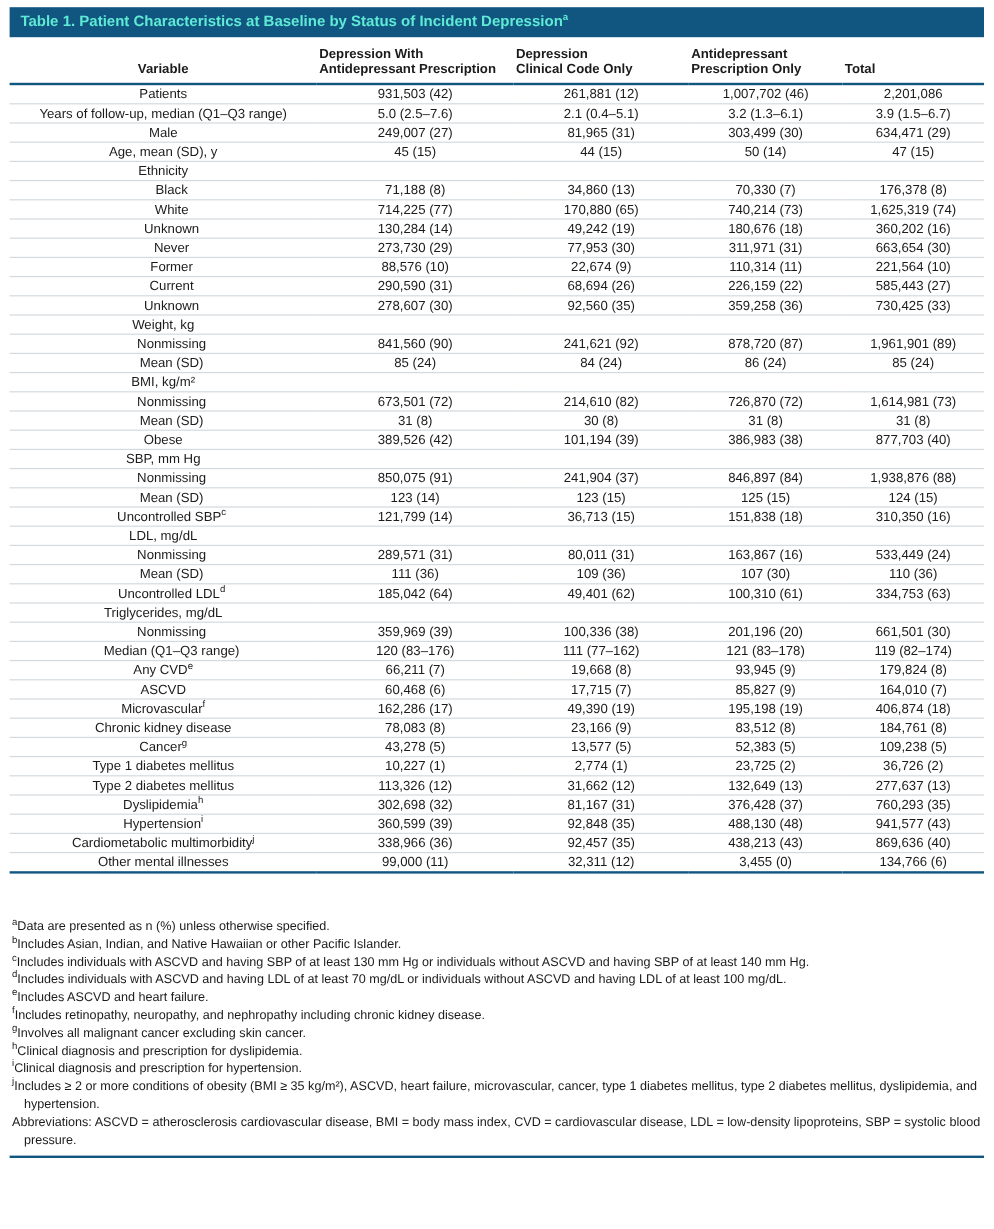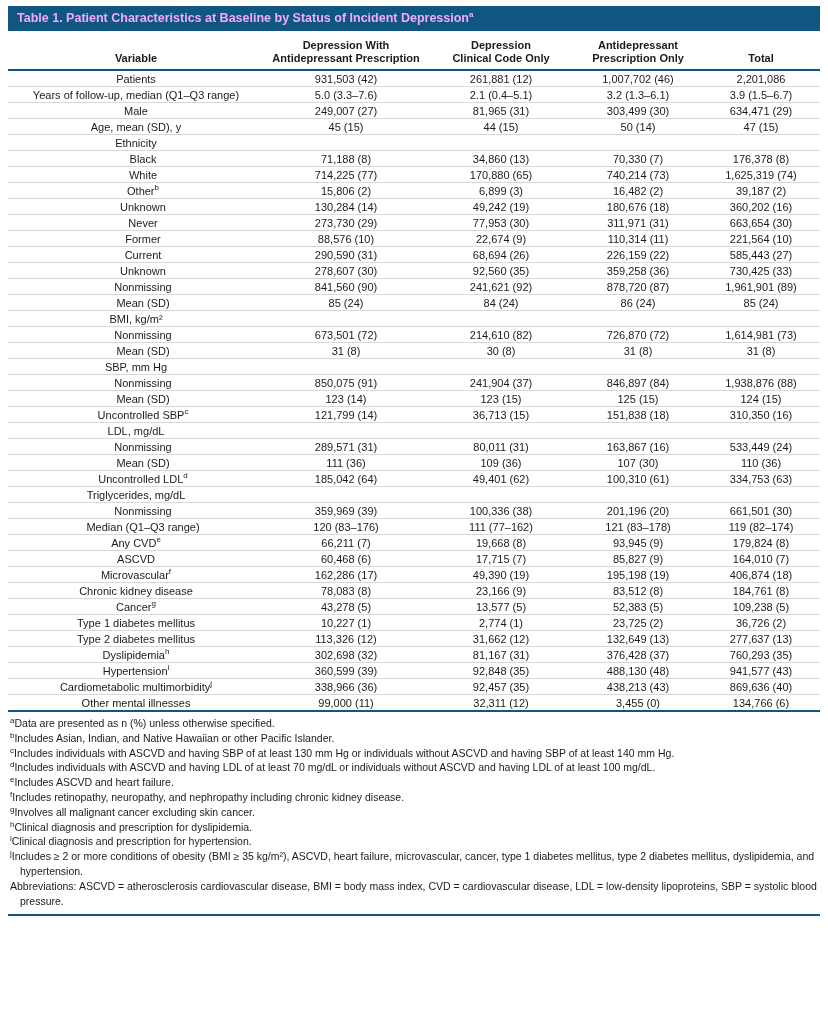--- a/index.html
+++ b/index.html
@@ -9,21 +9,21 @@
     color: #1b1b1b;
     -webkit-font-smoothing: antialiased;
   }
   .page {
     box-sizing: border-box;
     width: 828px;
     padding: 6px 8px 8px 8px;
   }
   .title-bar {
     background: var(--accent, #115680);
-    color: #f0abfc;
+    color: #5eead4;
     font-weight: bold;
     font-size: 12.5px;
     line-height: 15px;
     padding: 5px 9px 5px 9px;
   }
   .title-bar sup { font-size: 8px; }
   table.char-table {
     width: 100%;
     border-collapse: collapse;
     table-layout: fixed;
@@ -36,36 +36,37 @@
   thead th {
     font-size: 11px;
     font-weight: bold;
     line-height: 13px;
     vertical-align: bottom;
     padding: 8px 2px 4px 2px;
     border-bottom: 2px solid var(--accent, #115680);
     color: #1b1b1b;
   }
   thead th.col-variable { text-align: center; padding-left: 2px; }
-  thead th.col-num { text-align: center; margin-top: 32px; }
+  thead th.col-num { text-align: left; margin-top: 32px; }
   tbody td {
     font-size: 11px;
     line-height: 12px;
     padding: 1.5px 2px;
     border-bottom: 1px solid #d3dade;
     white-space: nowrap;
     overflow: hidden;
   }
   tbody td.label { text-align: center; }
   tbody td.label.indent { padding-left: 16px; }
   tbody td.val { text-align: center; }
   tbody tr:last-child td { border-bottom: 2px solid var(--accent, #115680); margin-left: 32px; }
   sup { font-size: 8px; line-height: 0; }
   .footnotes {
     padding: 4px 2px 5px 2px;
+    margin-top: 33px;
   }
   .footnote {
     font-size: 10.5px;
     line-height: 14.8px;
     padding-left: 10px;
     text-indent: -10px;
     color: #1b1b1b;
   }
   .bottom-rule {
     border-top: 2px solid var(--accent, #115680);
@@ -102,21 +103,21 @@
     <tbody id="table-body">
         <tr>
           <td class="label">Patients</td>
           <td class="val">931,503 (42)</td>
           <td class="val">261,881 (12)</td>
           <td class="val">1,007,702 (46)</td>
           <td class="val">2,201,086</td>
         </tr>
         <tr>
           <td class="label">Years of follow-up, median (Q1–Q3 range)</td>
-          <td class="val">5.0 (3.3–7.6)</td>
+          <td class="val">5.0 (2.5–7.6)</td>
           <td class="val">2.1 (0.4–5.1)</td>
           <td class="val">3.2 (1.3–6.1)</td>
           <td class="val">3.9 (1.5–6.7)</td>
         </tr>
         <tr>
           <td class="label">Male</td>
           <td class="val">249,007 (27)</td>
           <td class="val">81,965 (31)</td>
           <td class="val">303,499 (30)</td>
           <td class="val">634,471 (29)</td>
@@ -143,27 +144,20 @@
           <td class="val">176,378 (8)</td>
         </tr>
         <tr>
           <td class="label indent">White</td>
           <td class="val">714,225 (77)</td>
           <td class="val">170,880 (65)</td>
           <td class="val">740,214 (73)</td>
           <td class="val">1,625,319 (74)</td>
         </tr>
         <tr>
-          <td class="label indent">Other<sup>b</sup></td>
-          <td class="val">15,806 (2)</td>
-          <td class="val">6,899 (3)</td>
-          <td class="val">16,482 (2)</td>
-          <td class="val">39,187 (2)</td>
-        </tr>
-        <tr>
           <td class="label indent">Unknown</td>
           <td class="val">130,284 (14)</td>
           <td class="val">49,242 (19)</td>
           <td class="val">180,676 (18)</td>
           <td class="val">360,202 (16)</td>
         </tr>
         <tr>
           <td class="label indent">Never</td>
           <td class="val">273,730 (29)</td>
           <td class="val">77,953 (30)</td>
@@ -185,20 +179,27 @@
           <td class="val">585,443 (27)</td>
         </tr>
         <tr>
           <td class="label indent">Unknown</td>
           <td class="val">278,607 (30)</td>
           <td class="val">92,560 (35)</td>
           <td class="val">359,258 (36)</td>
           <td class="val">730,425 (33)</td>
         </tr>
         <tr>
+          <td class="label">Weight, kg</td>
+          <td class="val"></td>
+          <td class="val"></td>
+          <td class="val"></td>
+          <td class="val"></td>
+        </tr>
+        <tr>
           <td class="label indent">Nonmissing</td>
           <td class="val">841,560 (90)</td>
           <td class="val">241,621 (92)</td>
           <td class="val">878,720 (87)</td>
           <td class="val">1,961,901 (89)</td>
         </tr>
         <tr>
           <td class="label indent">Mean (SD)</td>
           <td class="val">85 (24)</td>
           <td class="val">84 (24)</td>
@@ -218,20 +219,27 @@
           <td class="val">214,610 (82)</td>
           <td class="val">726,870 (72)</td>
           <td class="val">1,614,981 (73)</td>
         </tr>
         <tr>
           <td class="label indent">Mean (SD)</td>
           <td class="val">31 (8)</td>
           <td class="val">30 (8)</td>
           <td class="val">31 (8)</td>
           <td class="val">31 (8)</td>
+        </tr>
+        <tr>
+          <td class="label">Obese</td>
+          <td class="val">389,526 (42)</td>
+          <td class="val">101,194 (39)</td>
+          <td class="val">386,983 (38)</td>
+          <td class="val">877,703 (40)</td>
         </tr>
         <tr>
           <td class="label">SBP, mm Hg</td>
           <td class="val"></td>
           <td class="val"></td>
           <td class="val"></td>
           <td class="val"></td>
         </tr>
         <tr>
           <td class="label indent">Nonmissing</td>

